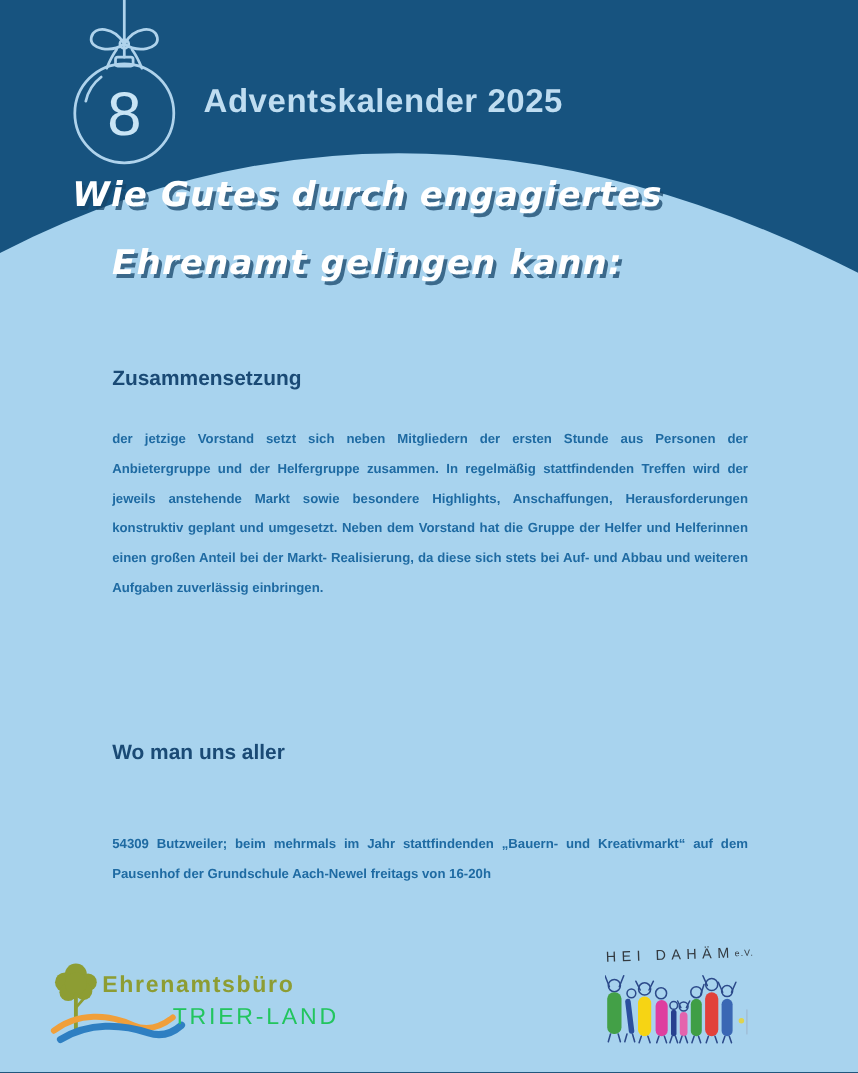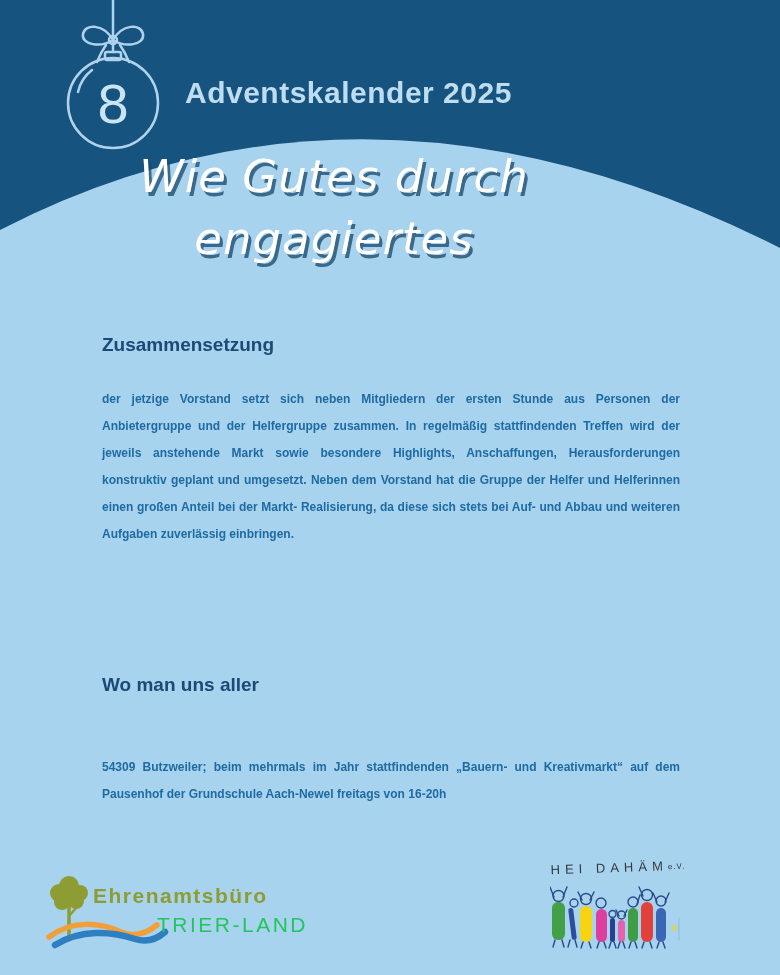--- a/index.html
+++ b/index.html
@@ -19,22 +19,22 @@
     position:absolute;left:185px;top:76px;
     font-size:30px;font-weight:700;letter-spacing:.5px;
     color:#BFDDF1;
   }
 
   
   .headline{
     position:absolute;left:0;top:146px;width:668px;
     text-align:center;color:#ffffff;
     font-family:cursive,"DejaVu Sans",sans-serif;
-    font-style:italic;font-weight:400;
-    font-size:45px;line-height:62px;letter-spacing:1px;
+    font-style:italic;font-weight:700;
+    font-size:31px;line-height:62px;letter-spacing:1px;
     text-shadow:3px 4px 0 rgba(23,70,105,.75);
   }
 
   
   .txt{position:absolute;left:102px;width:578px;margin:0;}
   .section-heading{
     font-size:19px;font-weight:700;color:#1A4A75;
   }
   .body-par{
     font-size:12px;font-weight:700;color:#1E6AA2;
@@ -92,20 +92,21 @@
     <rect x="47" y="52" width="16" height="8" rx="2"></rect>
     <circle cx="55" cy="103" r="45"></circle>
     <path d="M20,92 A38,38 0 0 1 34,70"></path>
     <text x="55" y="123" text-anchor="middle" fill="#C8E4F5" stroke="none" font-family="Liberation Sans, sans-serif" font-size="56" font-weight="400">8</text>
   </svg>
 
   <div class="calendar-title">Adventskalender 2025</div>
 
   <div class="headline">
     <div>Wie Gutes durch engagiertes</div>
+    <div>Ehrenamt gelingen kann:</div>
   </div>
 
   <h2 class="txt section-heading h1-pos">Zusammensetzung</h2>
 
   <p class="txt body-par p1-pos">der jetzige Vorstand setzt sich neben Mitgliedern der ersten Stunde aus Personen der Anbietergruppe und der Helfergruppe zusammen. In regelmäßig stattfindenden Treffen wird der jeweils anstehende Markt sowie besondere Highlights, Anschaffungen, Herausforderungen konstruktiv geplant und umgesetzt. Neben dem Vorstand hat die Gruppe der Helfer und Helferinnen einen großen Anteil bei der Markt- Realisierung, da diese sich stets bei Auf- und Abbau und weiteren Aufgaben zuverlässig einbringen.</p>
 
 
   <h2 class="txt section-heading h2-pos">Wo man uns aller</h2>
 
   <p class="txt body-par p3-pos">54309 Butzweiler; beim mehrmals im Jahr stattfindenden „Bauern- und Kreativmarkt“ auf dem Pausenhof der Grundschule Aach-Newel freitags von 16-20h</p>

